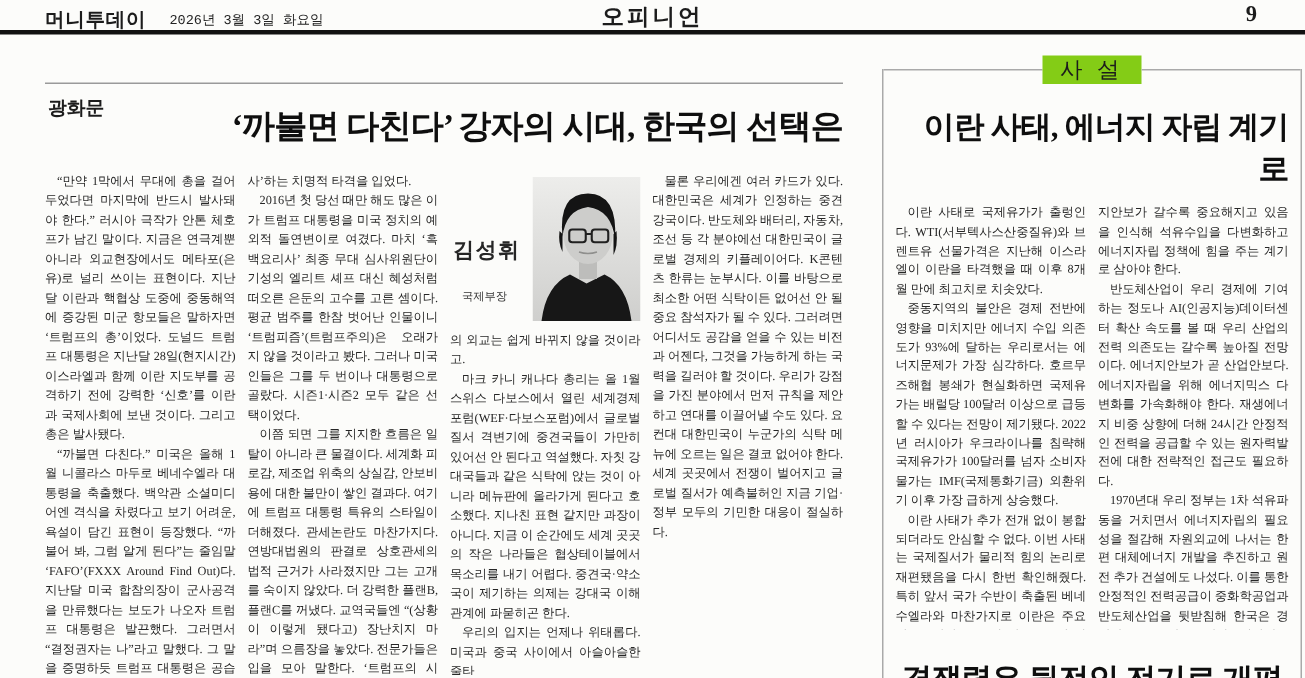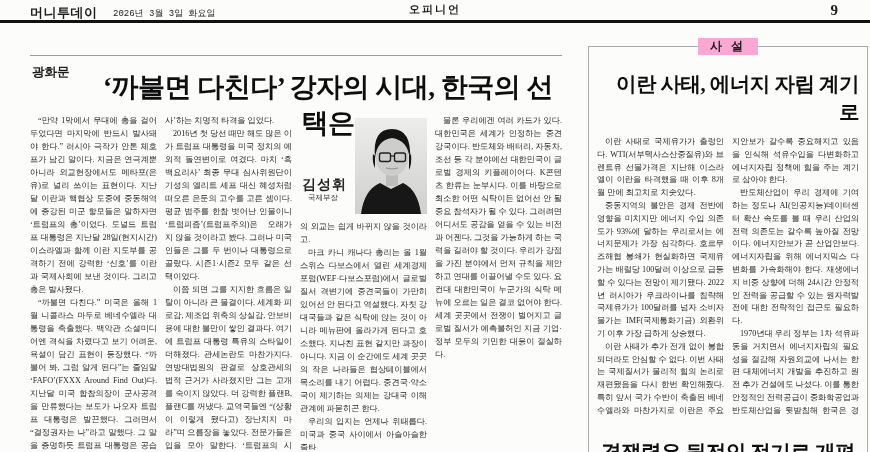--- a/index.html
+++ b/index.html
@@ -11,52 +11,52 @@
   .page { position:relative; width:870px; height:452px; background:#fcfcfa; }
 
   
   .header { position:absolute; top:0; left:0; width:870px; height:23px;
             border-bottom:3px solid #111; }
   .masthead { position:absolute; left:30px; top:4px; font-size:13px; font-weight:bold;
               font-family:"Liberation Sans","DejaVu Sans",sans-serif; letter-spacing:.5px; }
   .edition-date { position:absolute; left:113px; top:7px; font-size:9px; color:#222;
                   font-family:Liberation Mono, monospace; }
   .section-title { position:absolute; left:50%; transform:translateX(-50%); top:2px;
-                   font-size:11px; font-weight:bold; letter-spacing:2px; }
+                   font-size:15px; font-weight:bold; letter-spacing:2px; }
   .page-number { position:absolute; right:32px; top:2px; font-size:15px; font-weight:bold; }
 
   
   .article { position:absolute; left:30px; top:55px; width:532px;
              border-top:1px solid #9a9a9a; }
   .article-head { position:relative; height:50px; }
   .column-label { position:absolute; left:2px; top:8px; font-size:12.5px; font-weight:bold; }
-  .headline { text-align:center; padding:13px 0 0 64px; font-size:27px; font-weight:bold;
+  .headline { text-align:right; padding:13px 0 0 64px; font-size:22px; font-weight:bold;
               letter-spacing:-0.5px; color:#0e0e0e; }
   .article-body { display:flex; gap:8px; margin-top:8px; height:336px; overflow:hidden; }
   .col { width:127px; font-size:8.2px; line-height:13px; text-align:justify;
          word-break:break-all; color:#262626; }
   .col p { margin:0; }
   .col p.ind { text-indent:8px; }
 
   
   .author-block { display:flex; align-items:flex-end; height:100px; margin-bottom:6px; }
   .author-meta { flex:1; padding-bottom:10px; padding-left:2px; }
   .author-name { font-size:14px; font-weight:bold; letter-spacing:1px; }
-  .author-title { font-size:7.5px; color:#333; margin-top:0; padding-left:6px; }
+  .author-title { font-size:7.5px; color:#333; margin-top:17px; padding-left:6px; }
   .author-photo { width:72px; height:96px; display:block; }
 
   
   .editorial { position:absolute; left:588px; top:46px; width:280px; height:406px;
                border-left:1px solid #a9a9a9; border-right:1px solid #a9a9a9;
                padding:0 8px; }
   .ed-label-row { display:flex; align-items:center; transform:translateY(-50%);
                   height:16px; margin:0 -8px; }
   .ed-label-row .rule { flex:1; height:1px; background:#a9a9a9; }
-  .ed-label { padding:0 12px; font-size:12px; font-weight:bold; letter-spacing:3px;
-              background:#f9a8d4; }
+  .ed-label { padding:0 12px; font-size:15px; font-weight:normal; letter-spacing:3px;
+              background:#84cc16; }
   .ed-title { text-align:right; font-size:20.5px; font-weight:bold; letter-spacing:-0.5px;
               margin:8px 0 10px; color:#0e0e0e; }
   .ed-body { display:flex; gap:8px; height:284px; overflow:hidden; }
   .ed-col { width:128px; font-size:8.2px; line-height:12.8px; text-align:justify;
             word-break:break-all; color:#262626; }
   .ed-col p { margin:0; }
   .ed-col p.ind { text-indent:8px; }
   .ed-title2 { text-align:center; font-size:20.5px; font-weight:bold; letter-spacing:-0.5px;
                margin-top:18px; color:#0e0e0e; }
 </style>

